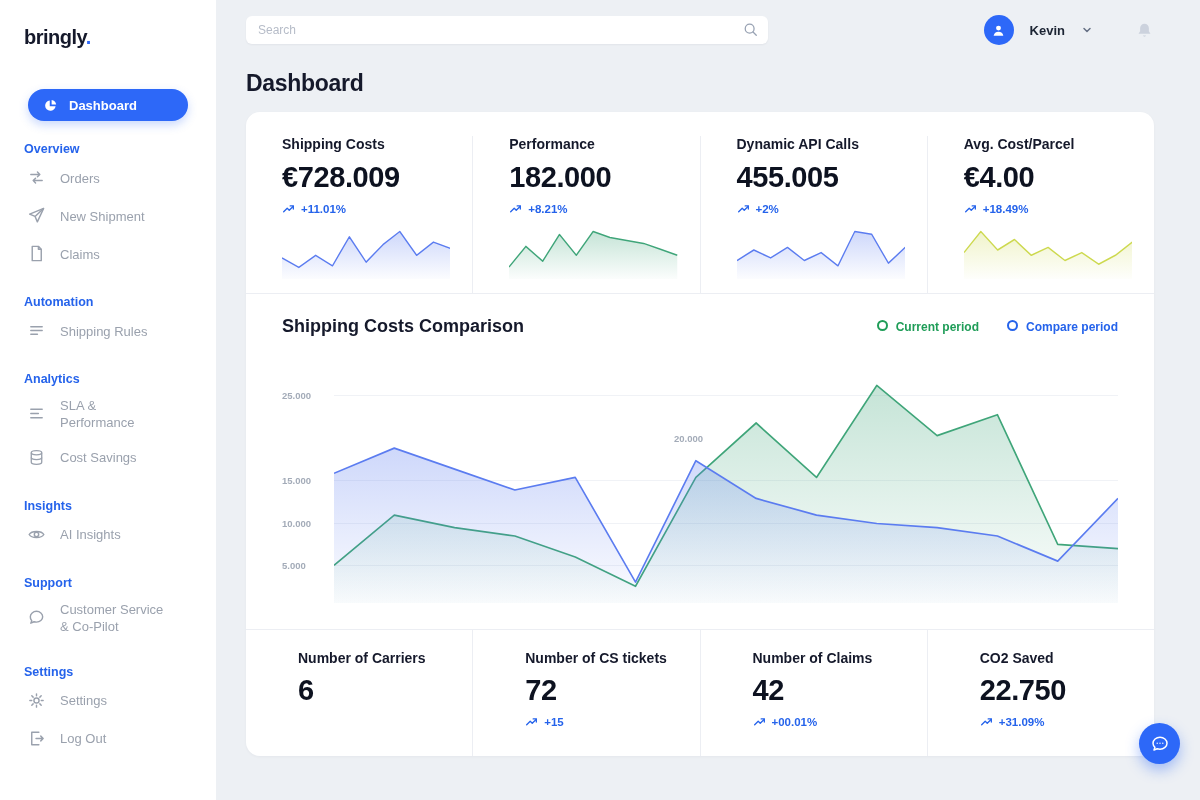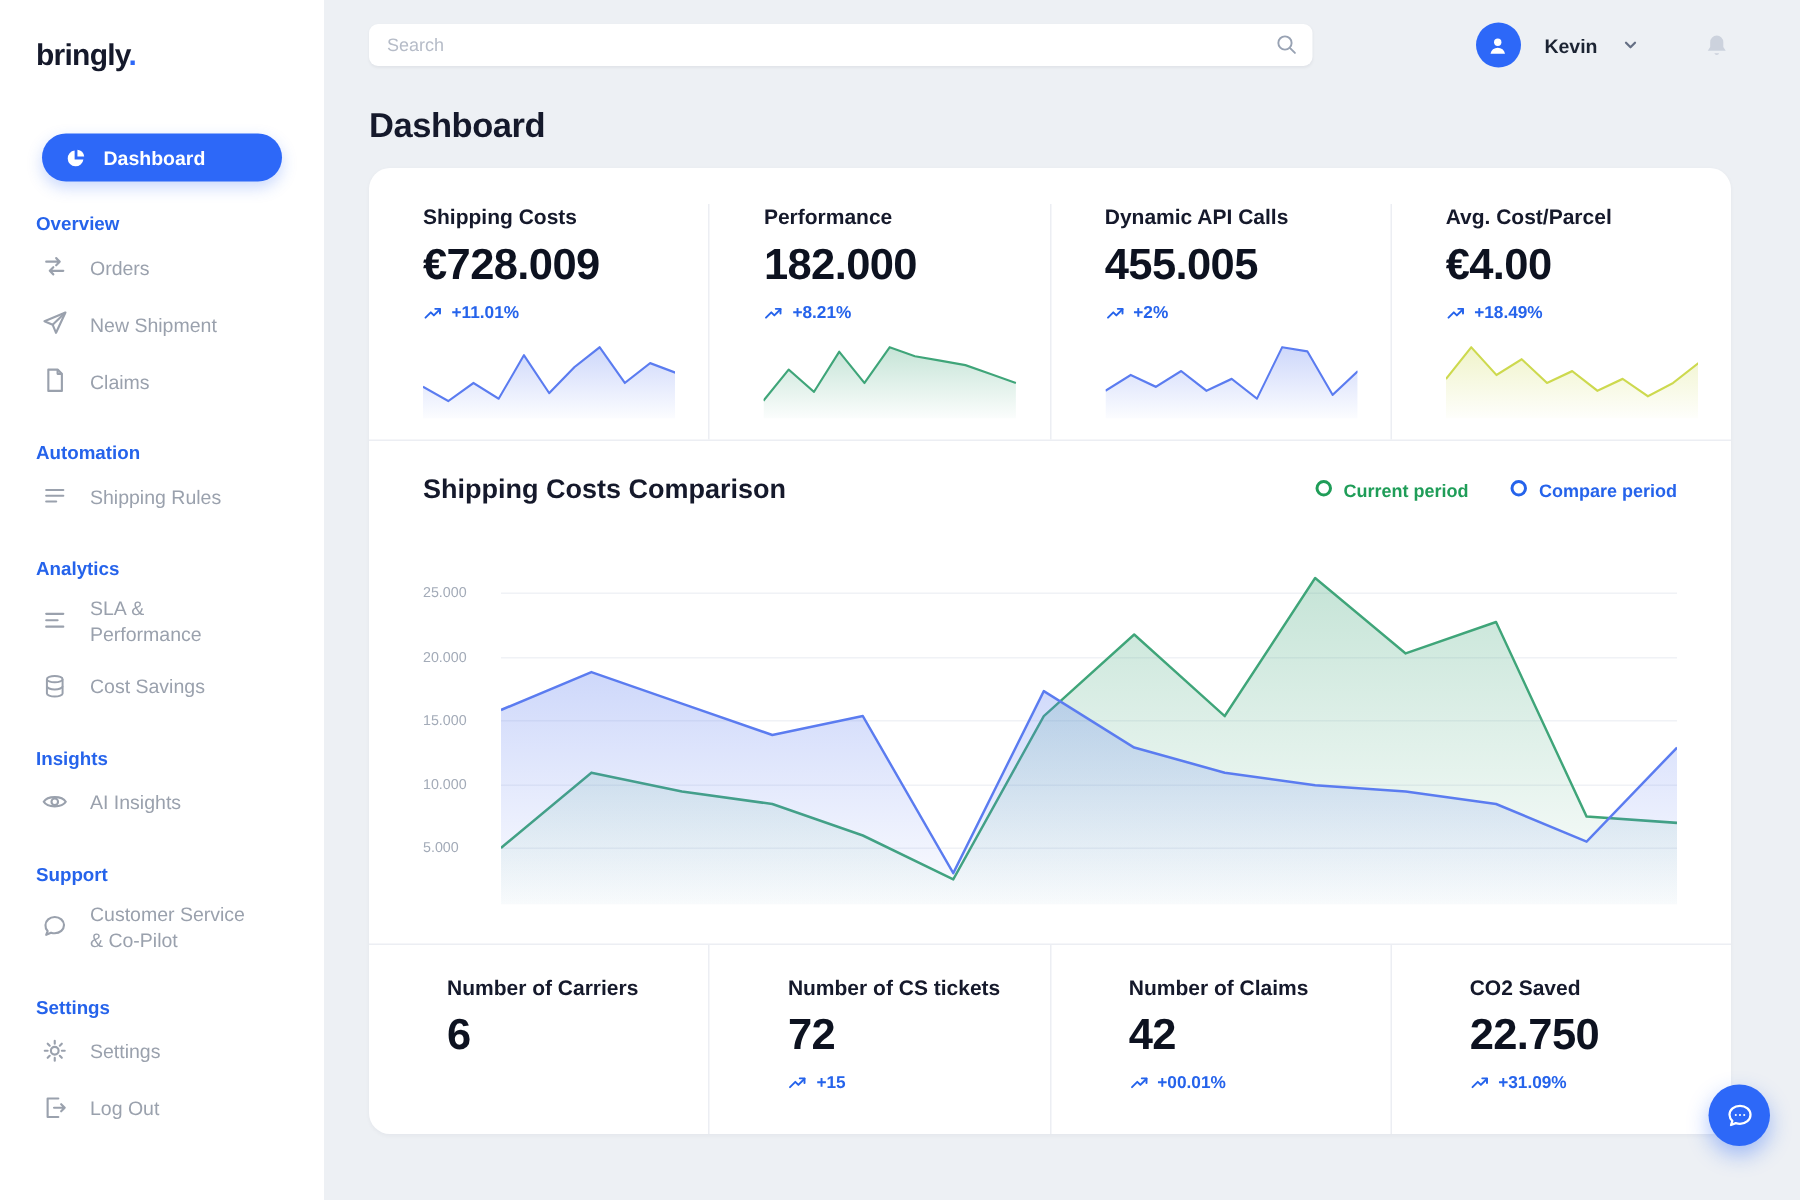--- a/index.html
+++ b/index.html
@@ -22,21 +22,21 @@
   }
   .active-pill svg { width:15px; height:15px; }
   .nav-section { margin-top:21px; padding:0 24px; }
   .section-title { color:#2563eb; font-size:12.5px; font-weight:700; margin-bottom:4px; }
   .nav-item { display:flex; align-items:center; gap:14px; color:#9aa1ad; font-size:13px; padding:8px 0 8px 3px; cursor:pointer; }
   .nav-item svg { width:19px; height:19px; flex-shrink:0; color:#9aa1ad; }
   .nav-item .lbl { line-height:1.3; max-width:112px; }
   
   main { flex:1; padding:15px 46px 0 30px; position:relative; }
   .topbar { display:flex; align-items:center; }
-  .search-wrap { position:relative; width:629px; }
+  .search-wrap { position:relative; width:522px; }
   .search-wrap input {
     width:100%; height:28px; border:none; border-radius:6px; background:#fff;
     padding:0 34px 0 12px; font-size:12px; color:#344054; outline:none;
     font-family:"Liberation Sans",sans-serif;
     box-shadow:0 1px 2px rgba(16,24,40,.05);
   }
   .search-wrap input::placeholder { color:#b6bcc8; }
   .search-wrap .mag { position:absolute; right:9px; top:5px; width:17px; height:17px; cursor:pointer; }
   .user-cluster { margin-left:auto; display:flex; align-items:center; gap:16px; }
   .avatar { width:30px; height:30px; border-radius:50%; background:#2d68f8; display:flex; align-items:center; justify-content:center; cursor:pointer; }
@@ -58,21 +58,21 @@
   hr.divider { border:none; border-top:1px solid #eceef3; }
   
   .comparison { padding:22px 36px 26px; }
   .comp-head { display:flex; align-items:center; }
   .comp-title { font-size:18px; font-weight:700; }
   .legend { margin-left:auto; display:flex; align-items:center; gap:28px; }
   .legend-item { display:flex; align-items:flex-start; gap:8px; font-size:12px; font-weight:600; cursor:pointer; }
   .legend-dot { width:11px; height:11px; border-radius:50%; border:2px solid #999; background:#fff; }
   .bigchart { position:relative; margin-top:36px; height:230px; }
   .gridrow { position:absolute; left:0; width:100%; display:flex; align-items:center; }
-  .ticklabel { width:52px; font-size:9.5px; color:#a3abb8; padding-right:10px; }
+  .ticklabel { width:52px; font-size:9.5px; color:#a3abb8; padding-right:10px;font-weight:bold; }
   .gridline { flex:1; height:1px; background:#f0f2f6; }
   .bigchart svg.mainchart { position:absolute; left:52px; top:0; width:calc(100% - 52px); height:230px; }
   
   .bottom-row .kpi { padding:20px 22px 28px 52px; }
   .bottom-row .k-value { margin-top:8px; }
   
   .fab { position:fixed; right:20px; bottom:36px; width:41px; height:41px; border-radius:50%;
     background:#2d68f8; display:flex; align-items:center; justify-content:center; cursor:pointer;
     box-shadow:0 6px 14px rgba(45,104,248,.4); }
   .fab svg { width:22px; height:22px; }
@@ -324,21 +324,21 @@
           </div>
         </div>
       </div>
 
       <div class="bigchart">
         <div>
             <div class="gridrow" style="top: 17px;">
               <span class="ticklabel">25.000</span>
               <span class="gridline"></span>
             </div>
-            <div class="gridrow" style="top: 59.6px;">
+            <div class="gridrow" style="top: 59.6px; flex-direction: column;">
               <span class="ticklabel">20.000</span>
               <span class="gridline"></span>
             </div>
             <div class="gridrow" style="top: 102.2px;">
               <span class="ticklabel">15.000</span>
               <span class="gridline"></span>
             </div>
             <div class="gridrow" style="top: 144.8px;">
               <span class="ticklabel">10.000</span>
               <span class="gridline"></span>

